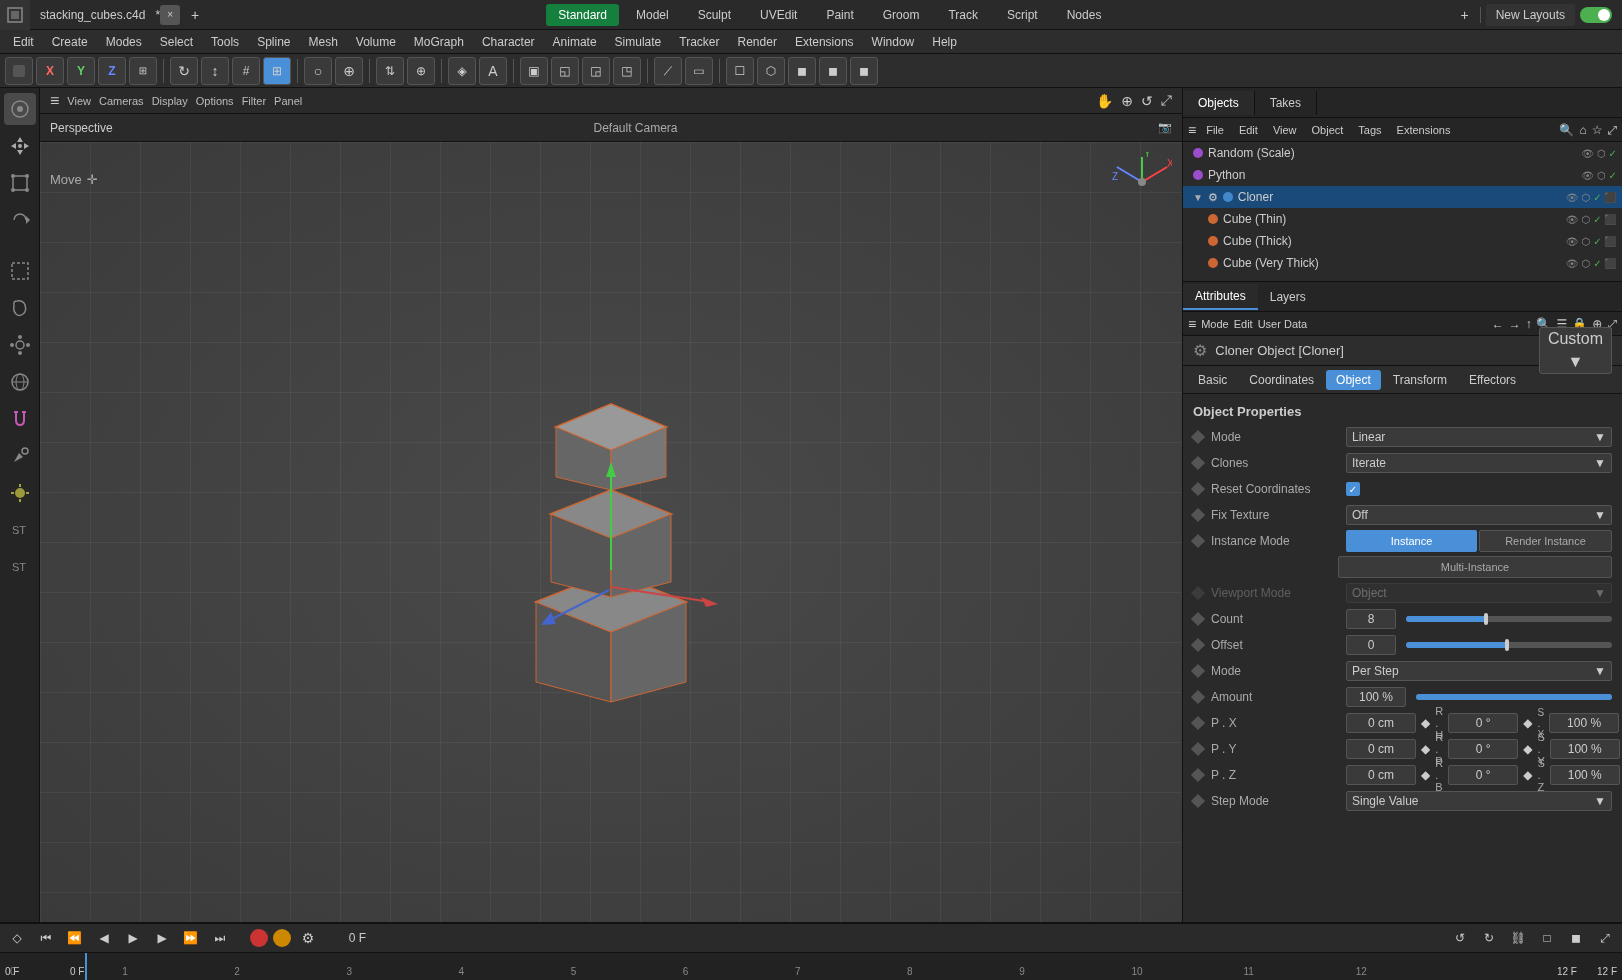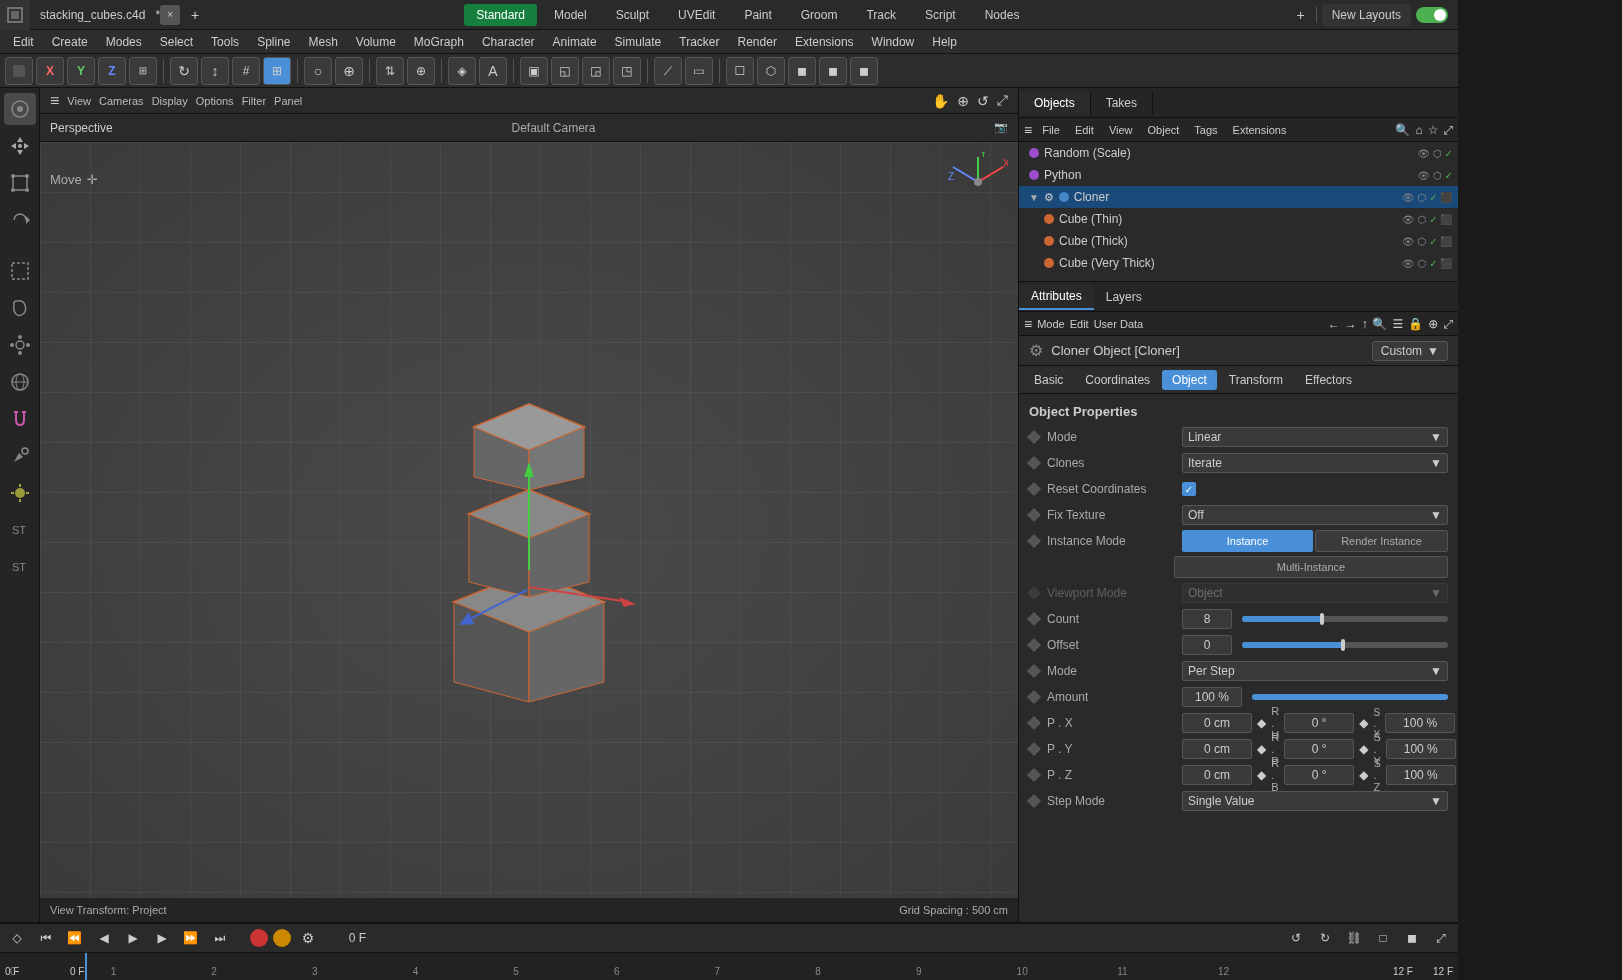--- a/index.html
+++ b/index.html
@@ -357,26 +357,27 @@
     }
     .cloner-name {
       font-size: 13px;
       color: #ccc;
     }
     .cloner-dropdown {
       background: #3a3a3a;
       border: 1px solid #555;
       color: #ccc;
       padding: 2px 8px;
-      font-size: 12px;
+      font-size: 16px;
       cursor: pointer;
       border-radius: 3px;
       display: flex;
       align-items: center;
       gap: 5px;
+      flex-direction: column;
     }
 
     
     #prop-tabs {
       height: 28px;
       background: #2d2d2d;
       display: flex;
       align-items: center;
       padding: 0 5px;
       gap: 2px;
@@ -575,21 +576,21 @@
     
     ::-webkit-scrollbar { width: 6px; height: 6px; }
     ::-webkit-scrollbar-track { background: #1a1a1a; }
     ::-webkit-scrollbar-thumb { background: #555; border-radius: 3px; }
     .small-label {
       font-size: 11px;
       color: #888;
     }
 
     #full-app {
-      width: 1458px;
+      width: 1622px;
       height: 980px;
       overflow: hidden;
       display: flex;
       flex-direction: column;
     }
 
     #content-area {
       display: flex;
       flex: 1;
       overflow: hidden;
@@ -965,24 +966,20 @@
 
               <line x1="30" y1="30" x2="55" y2="15" stroke="#ff4444" stroke-width="2"></line>
               <text x="55" y="15" font-size="10" fill="#ff4444" font-family="Arial">X</text>
 
               <line x1="30" y1="30" x2="5" y2="15" stroke="#6688ff" stroke-width="2"></line>
               <text x="0" y="28" font-size="10" fill="#6688ff" font-family="Arial">Z</text>
               <circle cx="30" cy="30" r="4" fill="#888"></circle>
             </svg>
           </div>
 
-          <div id="viewport-status">
-            <span>View Transform: Project</span>
-            <span>Grid Spacing : 500 cm</span>
-          </div>
         </div>
       </div>
     </div>
 
     <div id="right-panel">
 
       <div id="panel-tabs">
         <div class="panel-tab active">Objects</div>
         <div class="panel-tab">Takes</div>
       </div>

